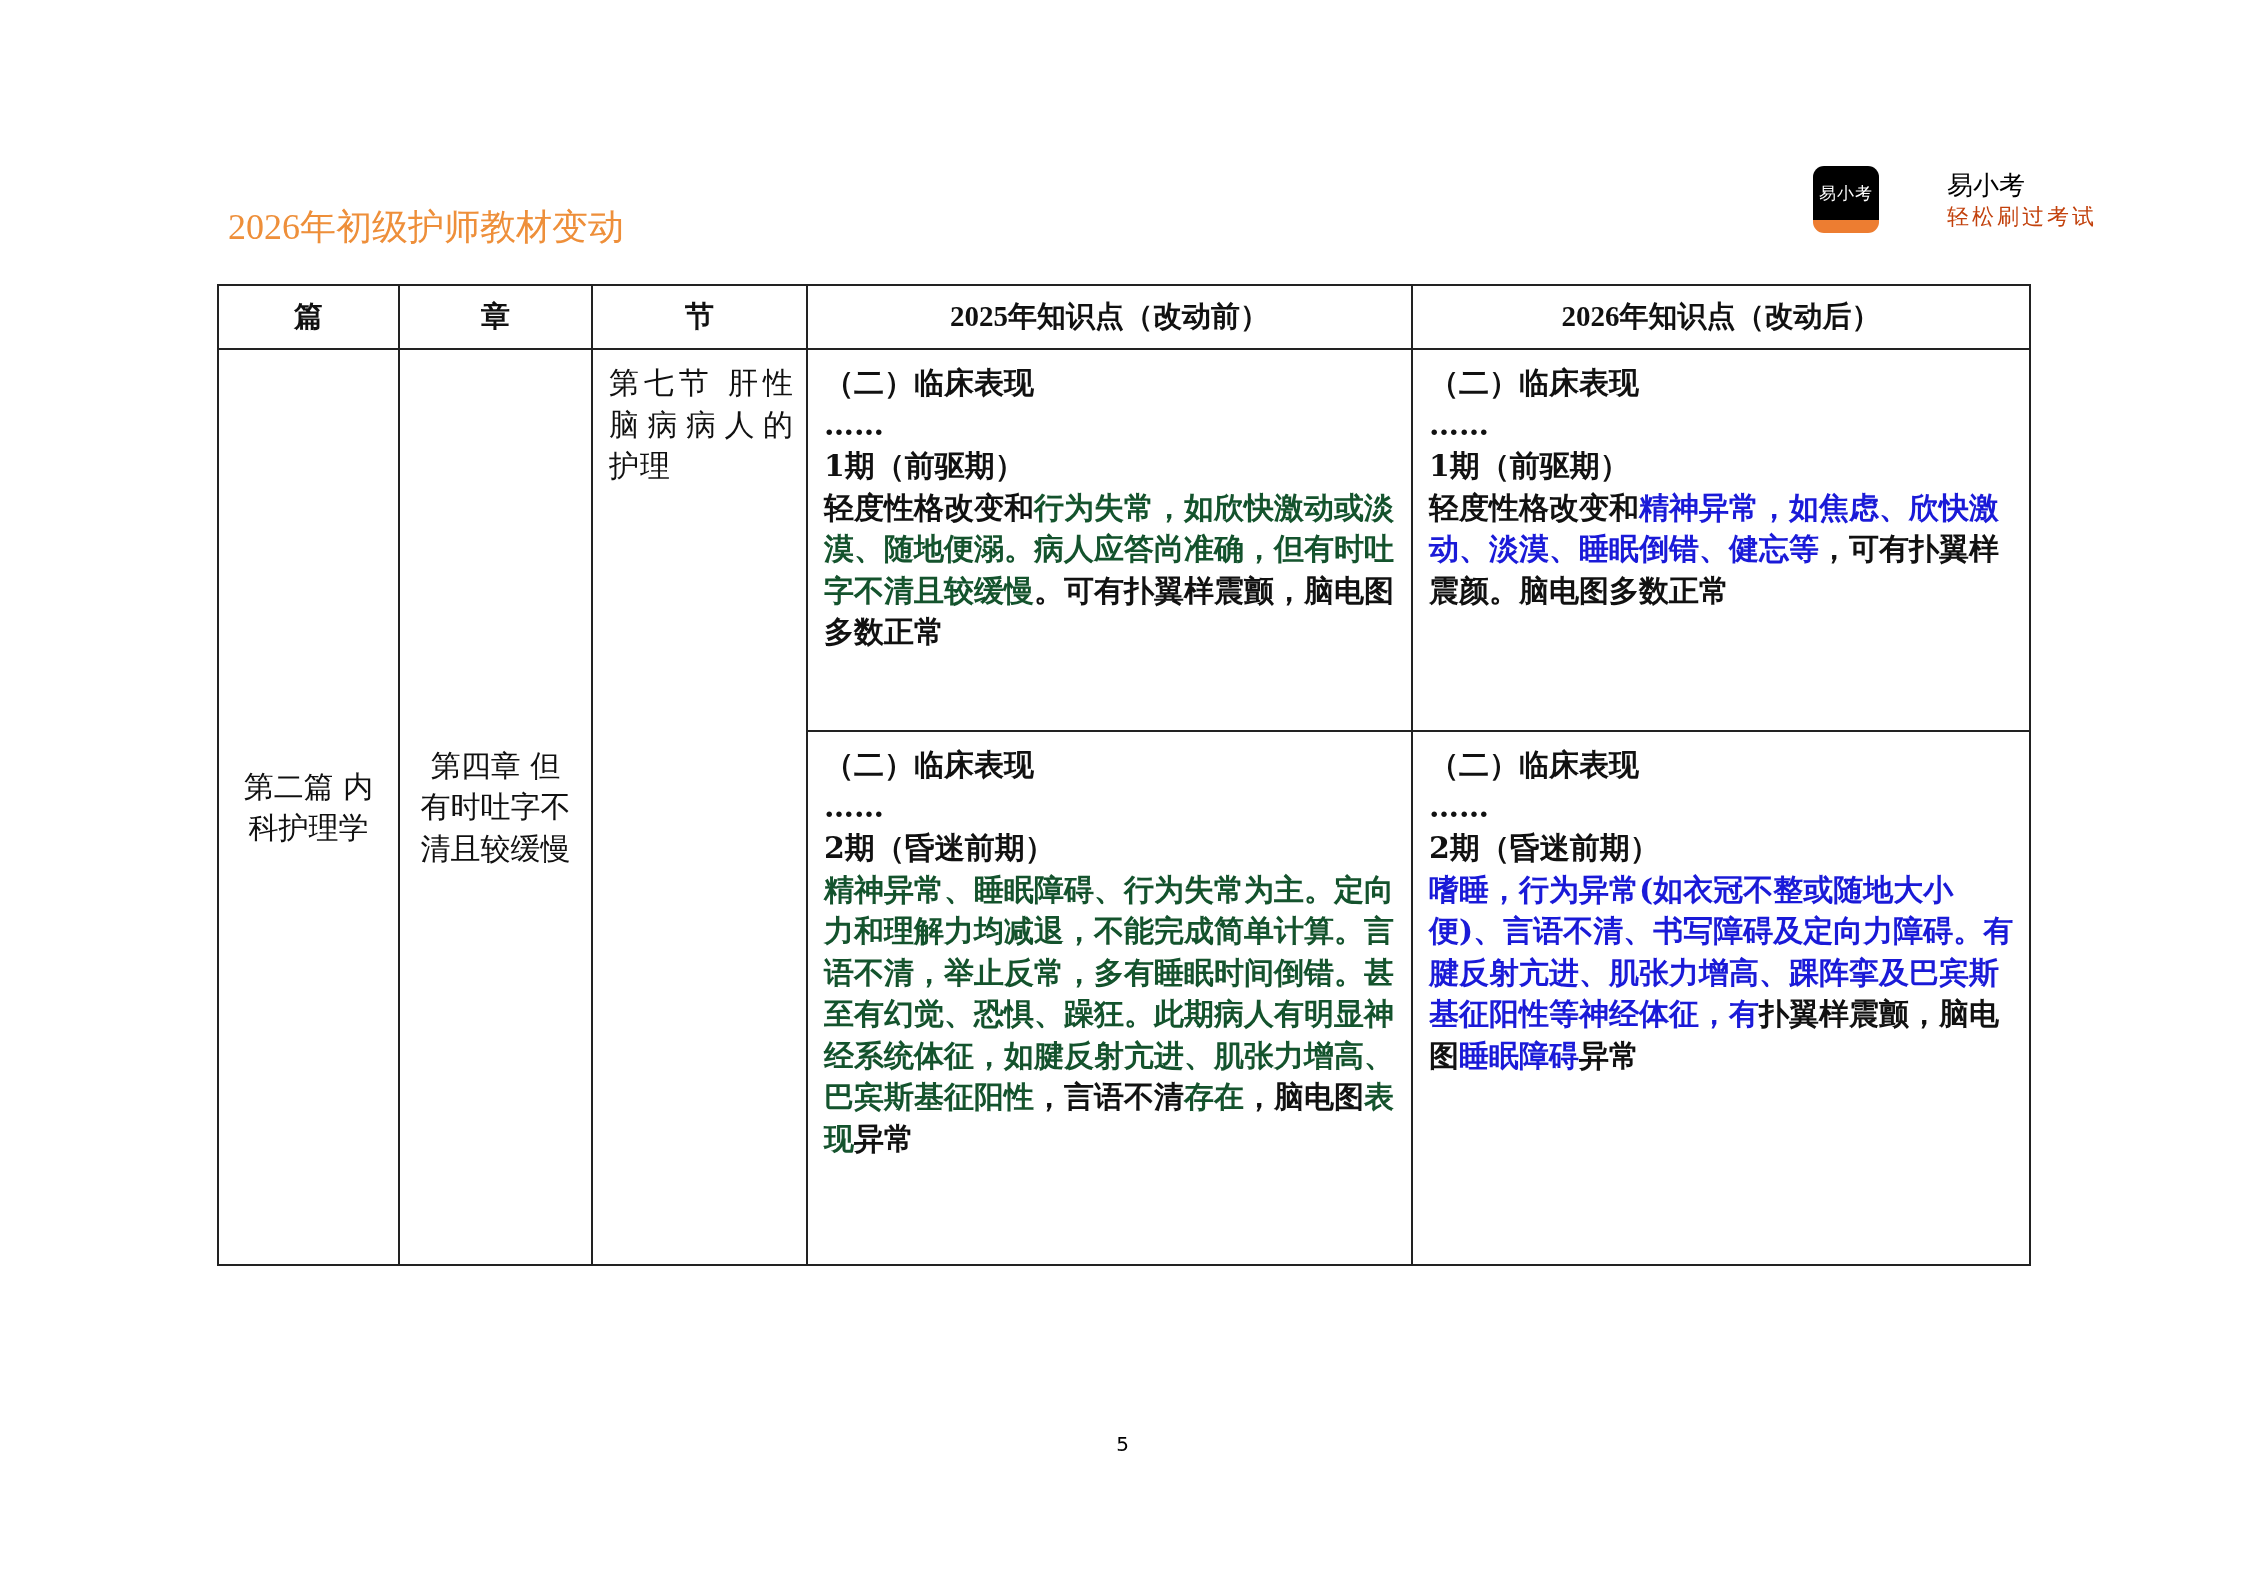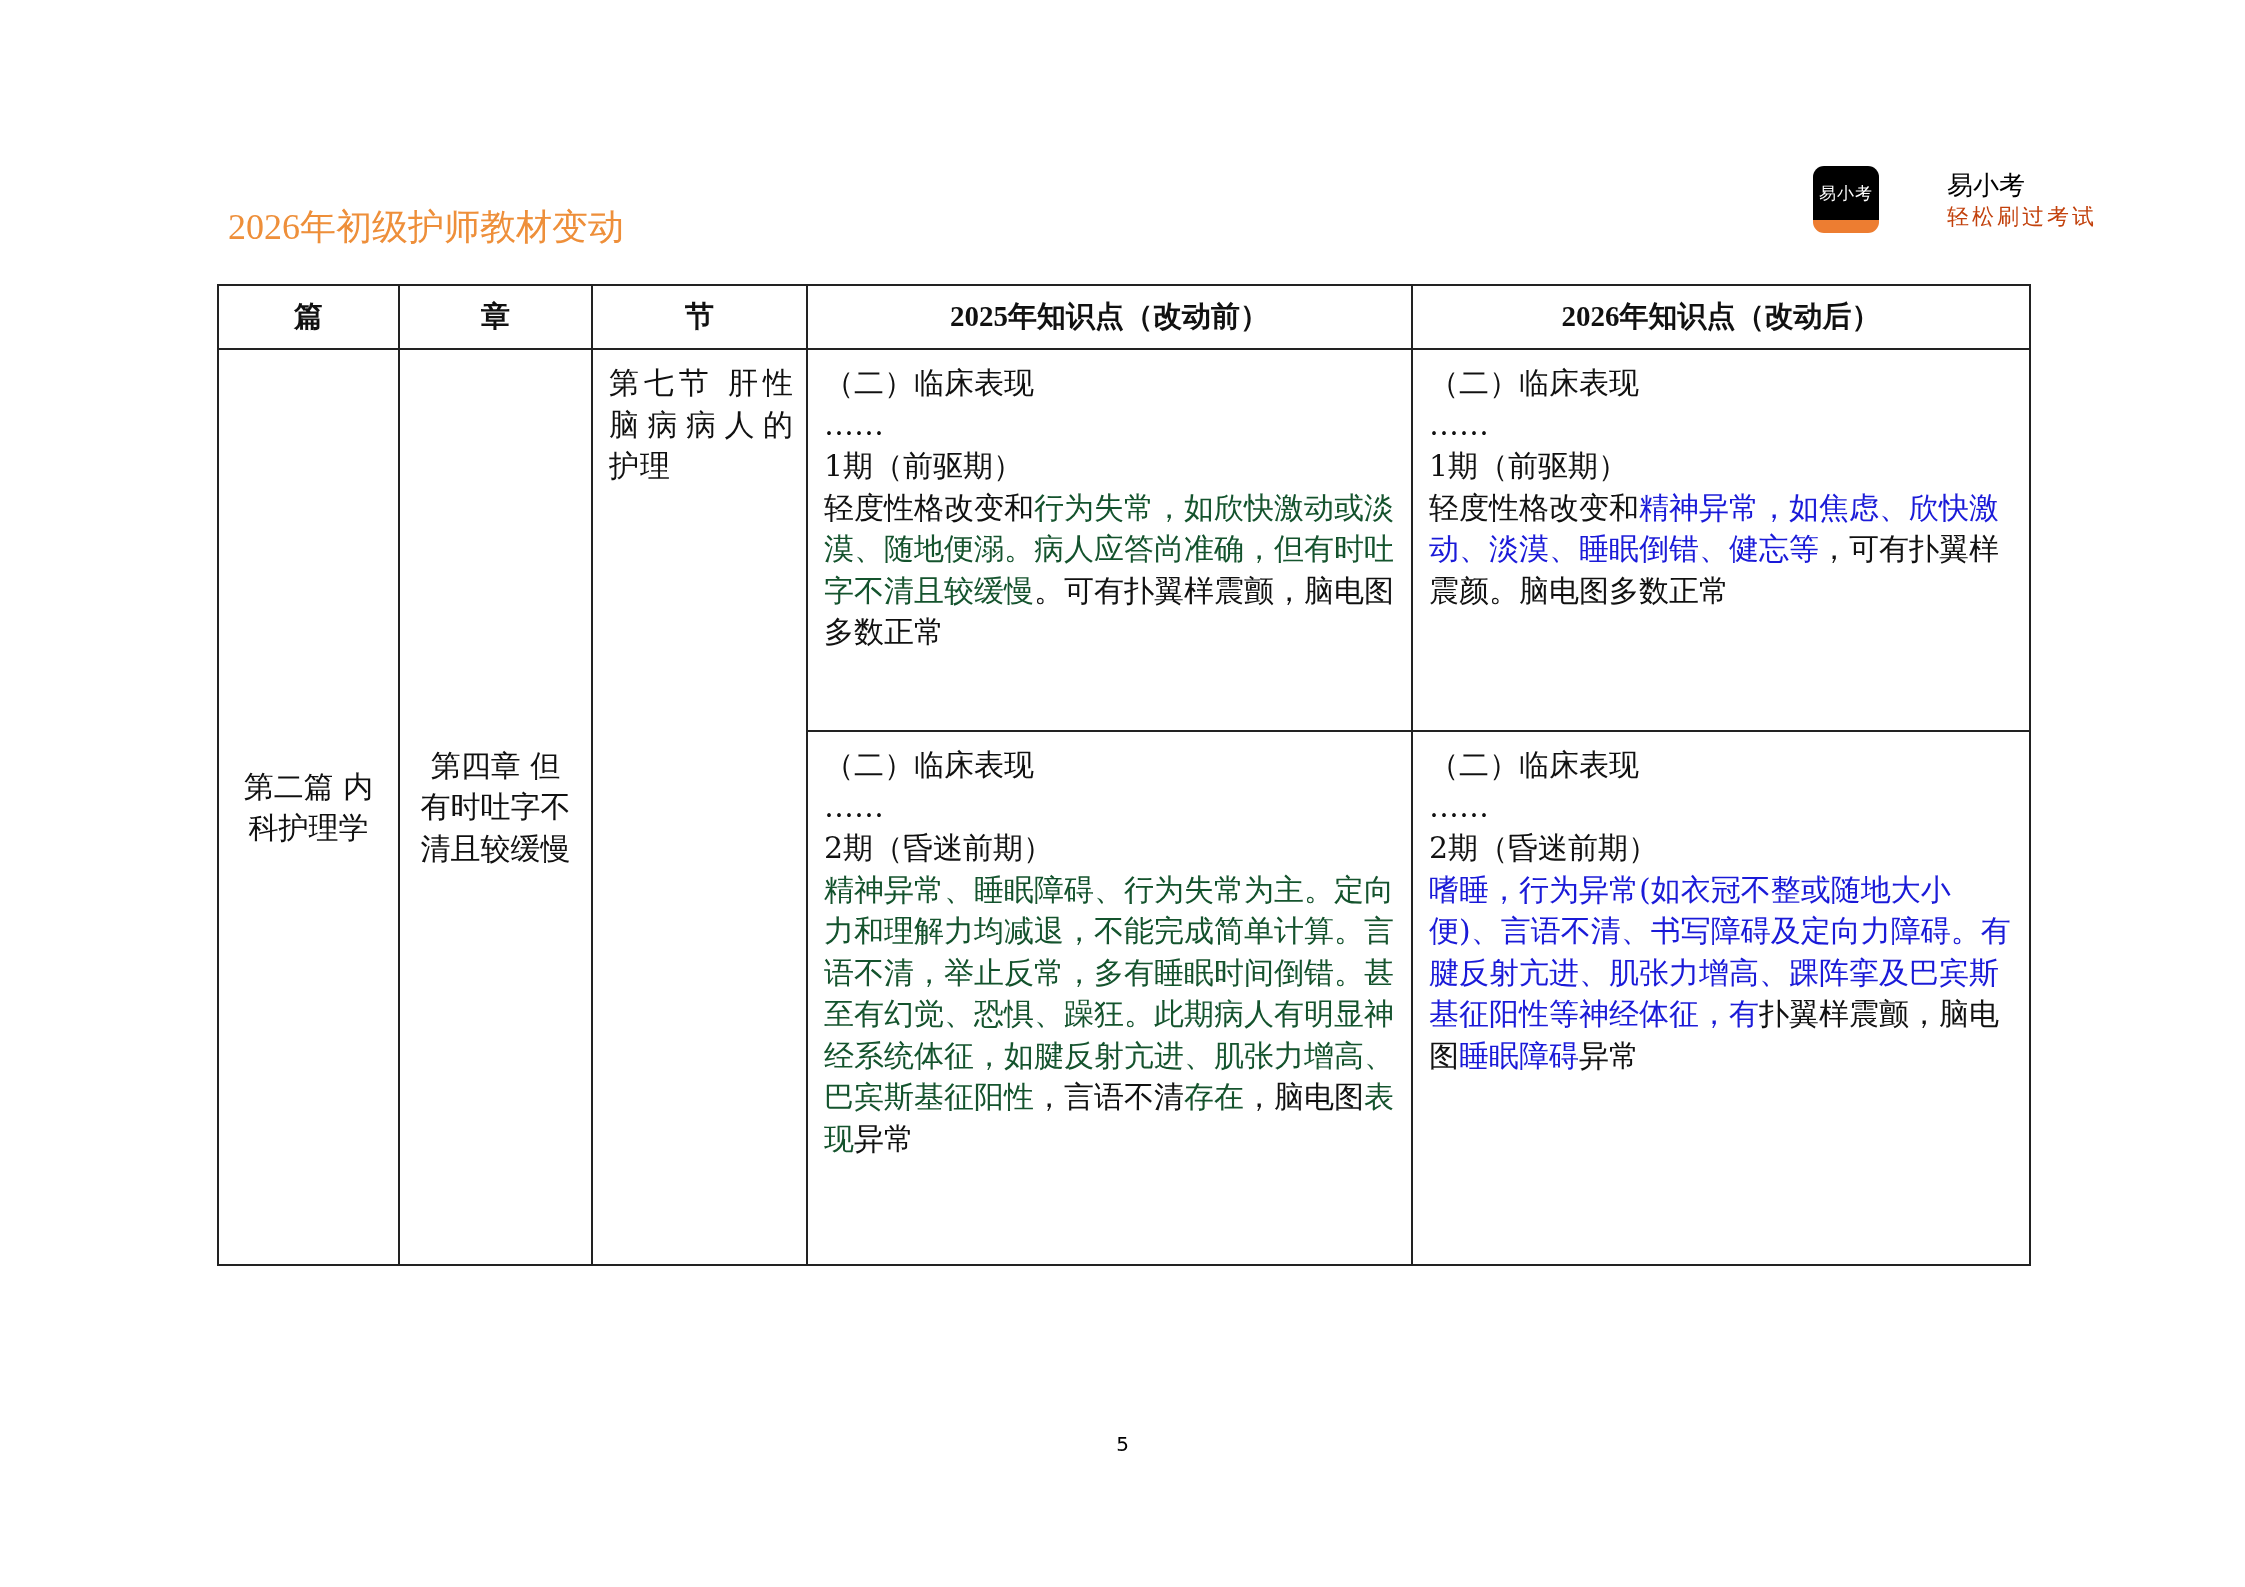--- a/index.html
+++ b/index.html
@@ -22,21 +22,21 @@
 
   table.changes { position: absolute; left: 217px; top: 284px; width: 1812px;
                   border-collapse: collapse; table-layout: fixed; }
   table.changes th, table.changes td { border: 2px solid #222; }
   table.changes th { height: 60px; font-size: 29px; font-weight: bold;
                      font-family: "Liberation Serif", "DejaVu Serif", serif; text-align: center; }
   table.changes td { vertical-align: top; font-size: 30px; line-height: 41.5px; padding: 0; border-radius: 9px; }
   .cell-center { text-align: center; vertical-align: middle !important; padding: 0 16px !important; }
   .cell-section { padding: 12px 12px 0 16px !important; text-align: justify; letter-spacing: 1px; }
   .cell-content { padding: 12px 14px 0 16px !important; }
-  .line { display: block; }
+  .line { display: block; font-weight: bold; }
   .red { color: #14532d; }
   .blue { color: #1a1ad8; }
   .row1 td.cell-content { height: 368px; }
   .row2 td.cell-content { height: 520px; }
   .page-number { position: absolute; left: 0; width: 2245px; top: 1432px; text-align: center;
                  font-size: 20px; font-family: "DejaVu Sans", sans-serif; color: #000; }
 </style>
 </head>
 <body>
 

